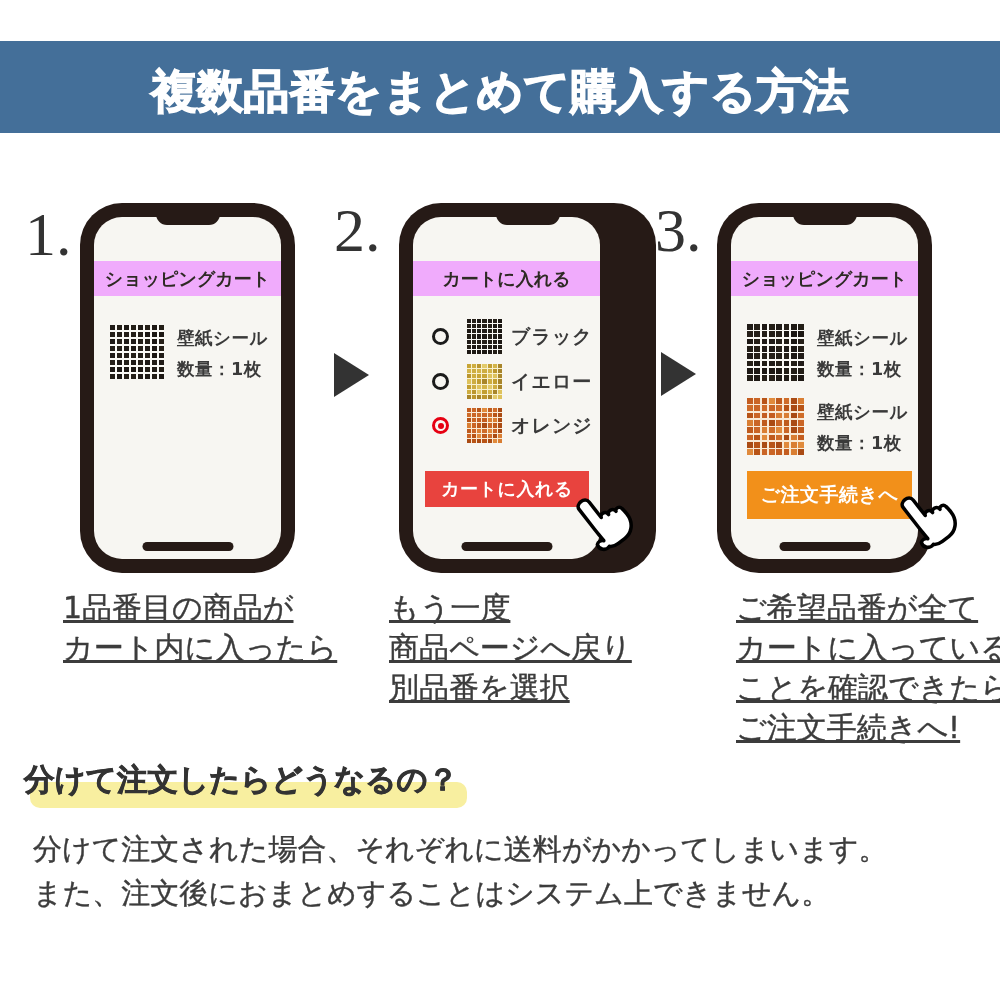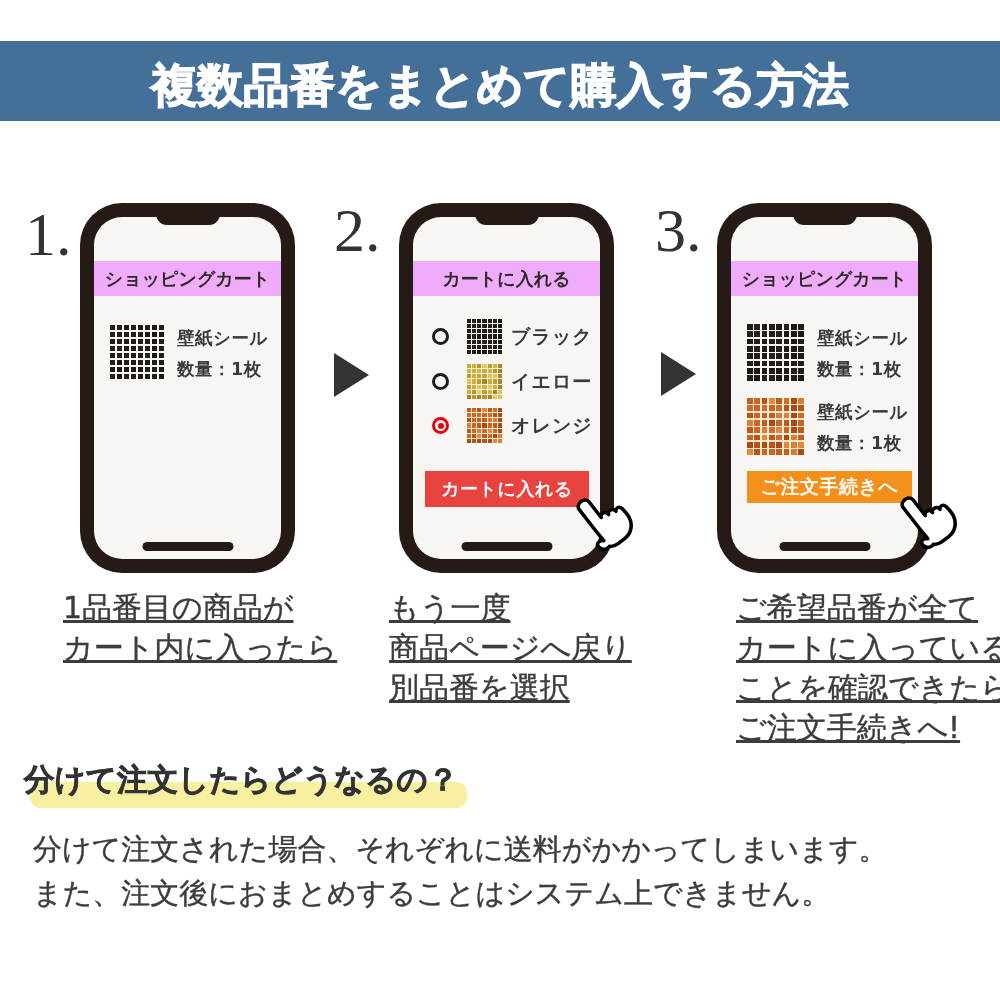--- a/index.html
+++ b/index.html
@@ -1,41 +1,41 @@
 <!DOCTYPE html>
 <html><head>
 <meta charset="utf-8">
 <style>
   html,body{margin:0;padding:0;}
   body{background:#ffffff;font-family:"DejaVu Sans",sans-serif;}
   .canvas{position:relative;width:1000px;height:1000px;background:#ffffff;overflow:hidden;}
 
   
-  .banner{position:absolute;left:0;top:41px;width:1000px;height:80px;background:#446f99;
+  .banner{position:absolute;left:0;top:41px;width:1000px;height:92px;background:#446f99;
           display:flex;align-items:center;justify-content:center;}
   .banner h1{margin:0;padding-top:7px;color:#ffffff;font-size:46px;font-weight:bold;letter-spacing:0px;line-height:1;-webkit-text-stroke:1.4px #ffffff;}
 
   
   .step-number{position:absolute;color:#333333;font-family:"Liberation Serif",serif;
                font-size:62px;line-height:1;font-weight:normal;}
   .n1{left:25px;top:203px;}
   .n2{left:334px;top:199px;}
   .n3{left:655px;top:199px;}
 
   
   .arrow{position:absolute;width:0;height:0;
          border-top:22px solid transparent;border-bottom:22px solid transparent;
          border-left:35px solid #333333;}
   .a1{left:334px;top:353px;}
   .a2{left:661px;top:352px;}
 
   
   .phone{position:absolute;top:203px;width:215px;height:370px;background:#261a16;border-radius:42px;}
   .p1{left:80px;}
-  .p2{left:399px;}
+  .p2{left:399px;padding-left:42px;}
   .p3{left:717px;}
   .screen{position:absolute;left:14px;top:14px;width:187px;height:342px;background:#f7f6f2;
           border-radius:28px;overflow:hidden;}
   .notch{position:absolute;left:50%;top:0;transform:translateX(-50%);
          width:64px;height:22px;background:#261a16;border-radius:0 0 11px 11px;}
   .home-bar{position:absolute;left:50%;bottom:8px;transform:translateX(-50%);
             width:91px;height:9px;background:#261a16;border-radius:5px;}
   .screen-header{position:absolute;left:0;top:44px;width:100%;height:35px;background:#f0abfc;
                  display:flex;align-items:center;justify-content:center;
                  font-size:18px;font-weight:bold;color:#2e2a24;letter-spacing:0px;}
@@ -52,21 +52,21 @@
          margin-right:18px;position:relative;background:transparent;}
   .radio.selected{border-color:#e60012;}
   .radio.selected::after{content:"";position:absolute;left:50%;top:50%;transform:translate(-50%,-50%);
          width:6px;height:6px;border-radius:50%;background:#e60012;}
   .option-label{margin-left:9px;font-size:19px;font-weight:bold;color:#3a3a3a;letter-spacing:1px;white-space:nowrap;}
 
   
   .phone-btn{position:absolute;display:flex;align-items:center;justify-content:center;
              color:#ffffff;font-weight:bold;white-space:nowrap;}
   .btn-red{left:12px;top:254px;width:164px;height:36px;background:#e8433e;font-size:18px;letter-spacing:0.5px;}
-  .btn-orange{left:16px;top:254px;width:165px;height:32px;background:#f2901a;font-size:19px;letter-spacing:0.5px;}
+  .btn-orange{left:16px;top:254px;width:165px;height:48px;background:#f2901a;font-size:19px;letter-spacing:0.5px;}
 
   
   .hand{position:absolute;width:86px;height:81px;}
   .h2{left:568px;top:480px;}
   .h3{left:892px;top:478px;}
 
   
   .caption{position:absolute;color:#3c3c3c;font-size:30px;line-height:40px;font-weight:500;-webkit-text-stroke:0.4px #3c3c3c;
            letter-spacing:0px;white-space:nowrap;text-decoration:underline;}
   .c1{left:63px;top:588px;}

